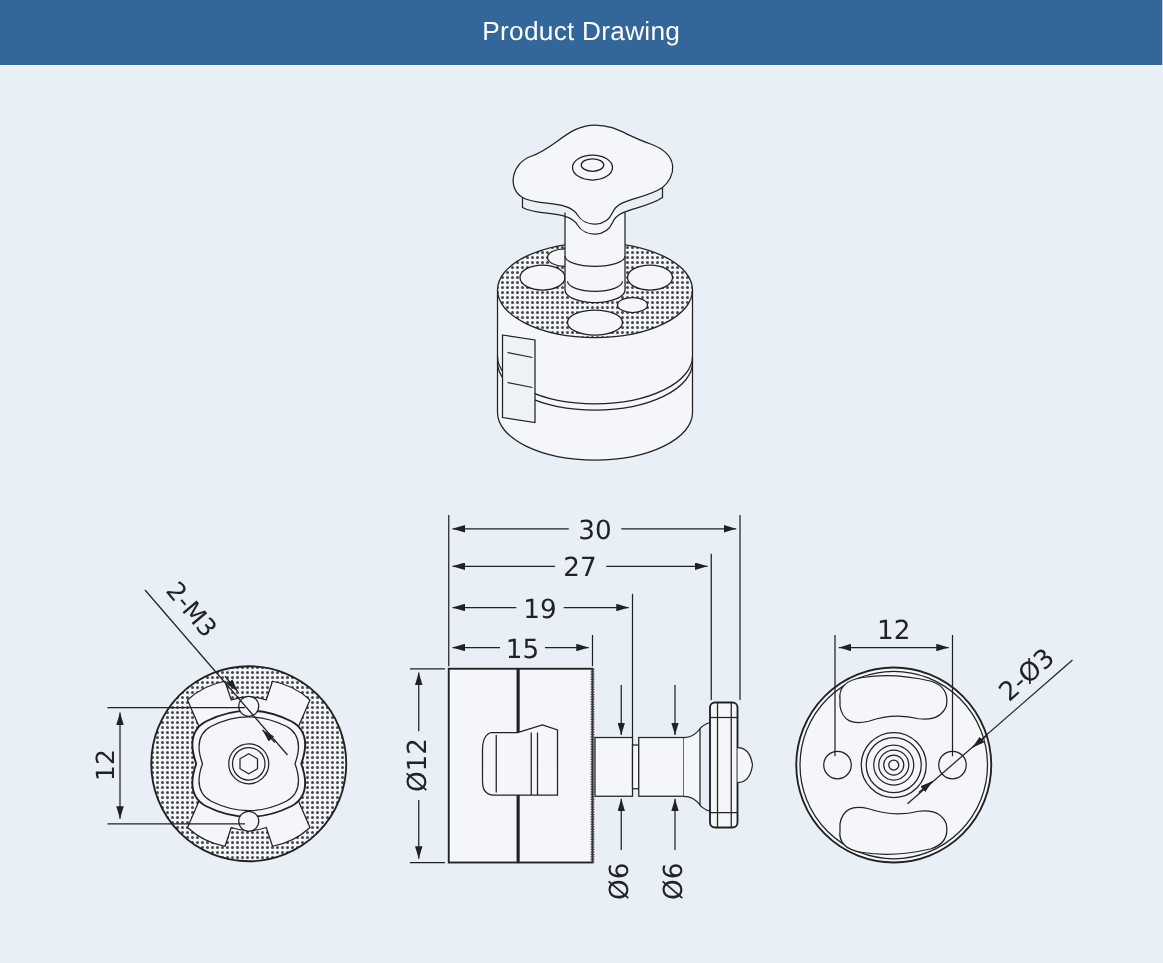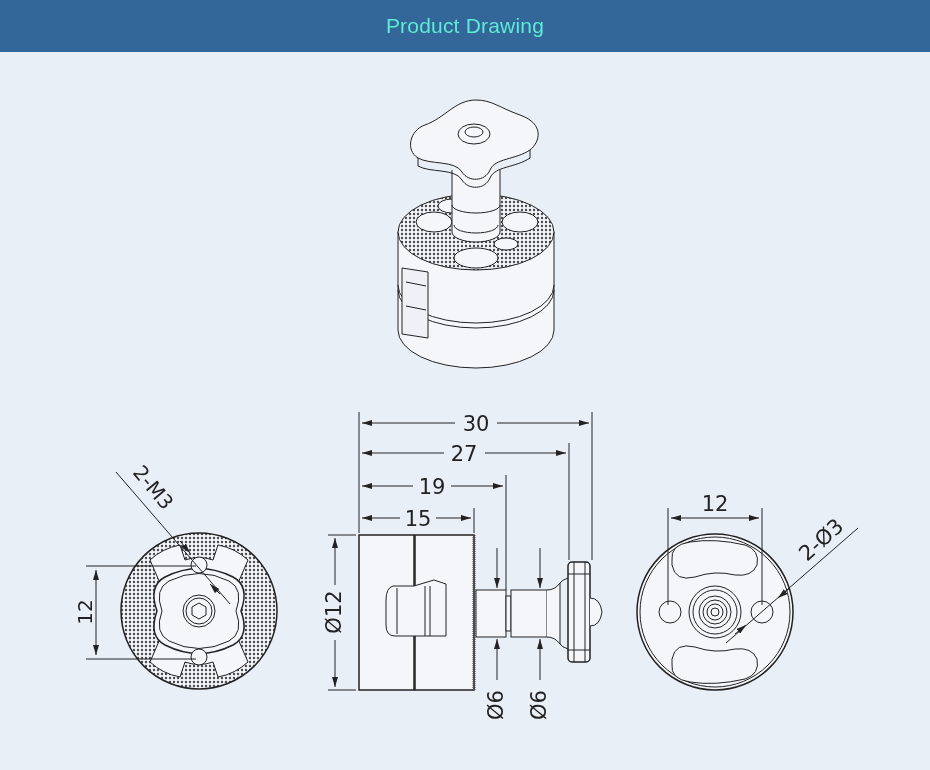--- a/index.html
+++ b/index.html
@@ -1,20 +1,20 @@
 <!DOCTYPE html>
 <html><head>
 <meta charset="utf-8">
 <style>
   html, body { margin: 0; padding: 0; }
   body { width: 930px; height: 770px; background: #e9eff7; position: relative; overflow: hidden;
          font-family: "DejaVu Sans", sans-serif; }
   .header { position: absolute; left: 0; top: 0; width: 930px; height: 52px; background: #336699;
             display: flex; align-items: center; justify-content: center; }
-  .header-title { color: #5eead4; font-family: "Liberation Sans", sans-serif; font-size: 21px; letter-spacing: 0.2px; }
+  .header-title { color: #ffffff; font-family: "Liberation Sans", sans-serif; font-size: 21px; letter-spacing: 0.2px; }
   .canvas { position: absolute; left: 0; top: 52px; width: 930px; height: 718px; }
   svg text { font-family: "DejaVu Sans", sans-serif; fill: #222; }
 </style>
 </head>
 <body>
 
 <div class="header">
   <span class="header-title">Product Drawing</span>
 </div>
 

